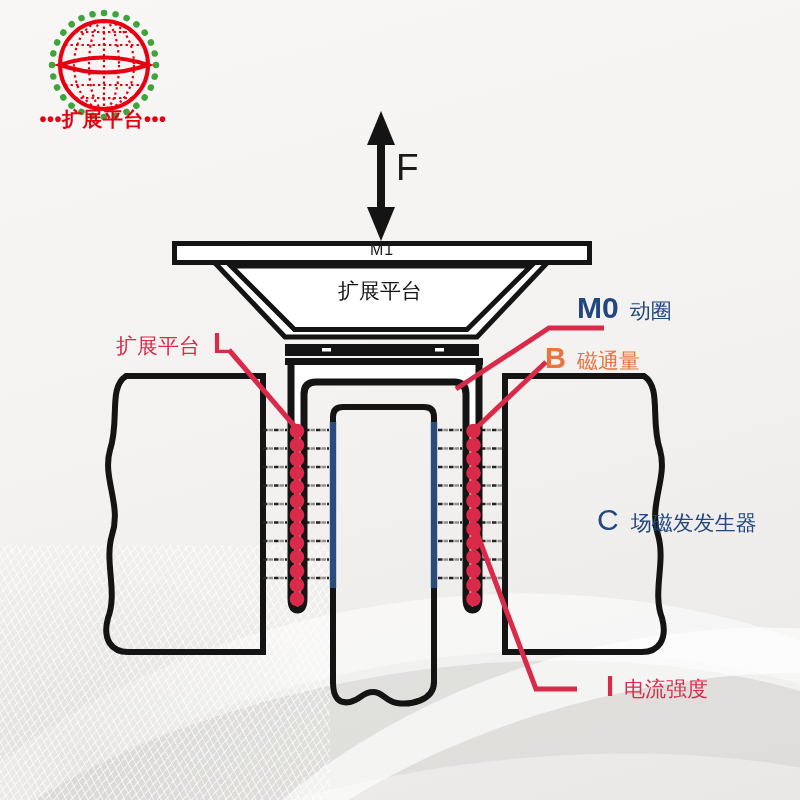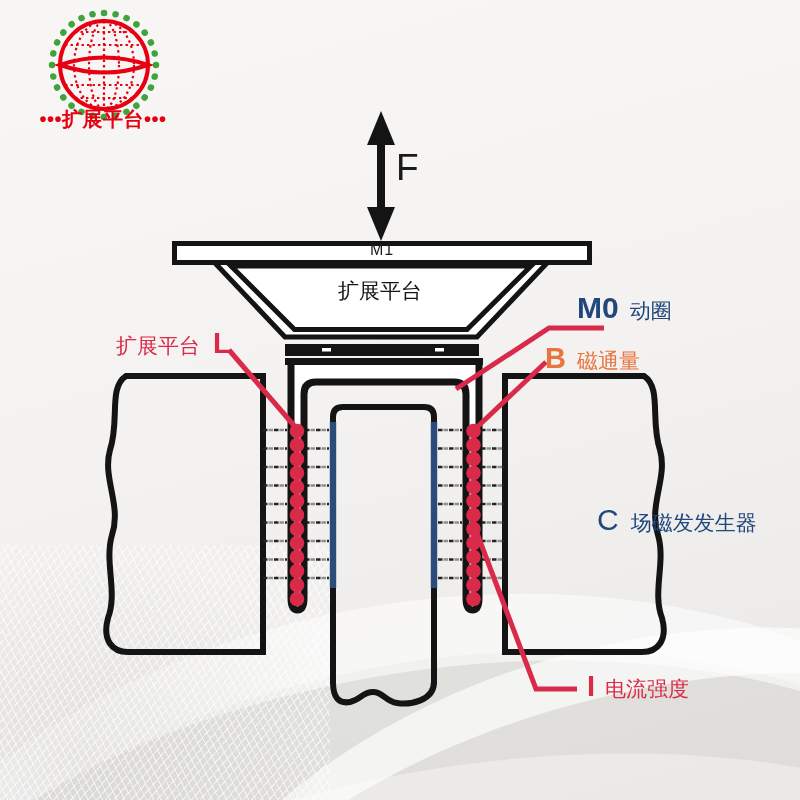--- a/index.html
+++ b/index.html
@@ -41,21 +41,21 @@
   .m1-label{left:172px;top:241px;width:420px;text-align:center;font-size:16px;letter-spacing:1px;color:#1a1a1a;}
   .platform-label{left:275px;top:277px;width:210px;text-align:center;font-size:21px;color:#141414;}
   .m0-group{left:545px;top:291px;font-size:21px;}
   .m0-group .sym{font-size:30px;margin-right:11px;}
   .b-group{left:545px;top:342px;font-size:21px;}
   .b-group .sym{font-size:29px;margin-right:11px;}
   .l-group{left:116px;top:327px;font-size:21px;}
   .l-group .sym{font-size:29px;margin-left:13px;}
   .c-group{left:565px;top:503px;font-size:21px;}
   .c-group .sym{font-size:30px;font-weight:500;margin-right:12px;}
-  .i-group{left:587px;top:670px;font-size:21px;}
+  .i-group{left:606px;top:670px;font-size:21px;}
   .i-group .sym{font-size:29px;margin-right:10px;}
   .logo-text{left:20px;top:106px;width:166px;text-align:center;font-size:20px;font-weight:bold;color:var(--logo-red);letter-spacing:0.5px;}
   .logo-globe-stroke{stroke:var(--logo-red);fill:none;}
   .logo-dotted{stroke:var(--logo-red);fill:none;stroke-dasharray:2.4 3.1;}
 </style>
 </head>
 <body>
 
 <div class="swoosh b"></div>
 <div class="swoosh a"></div>

